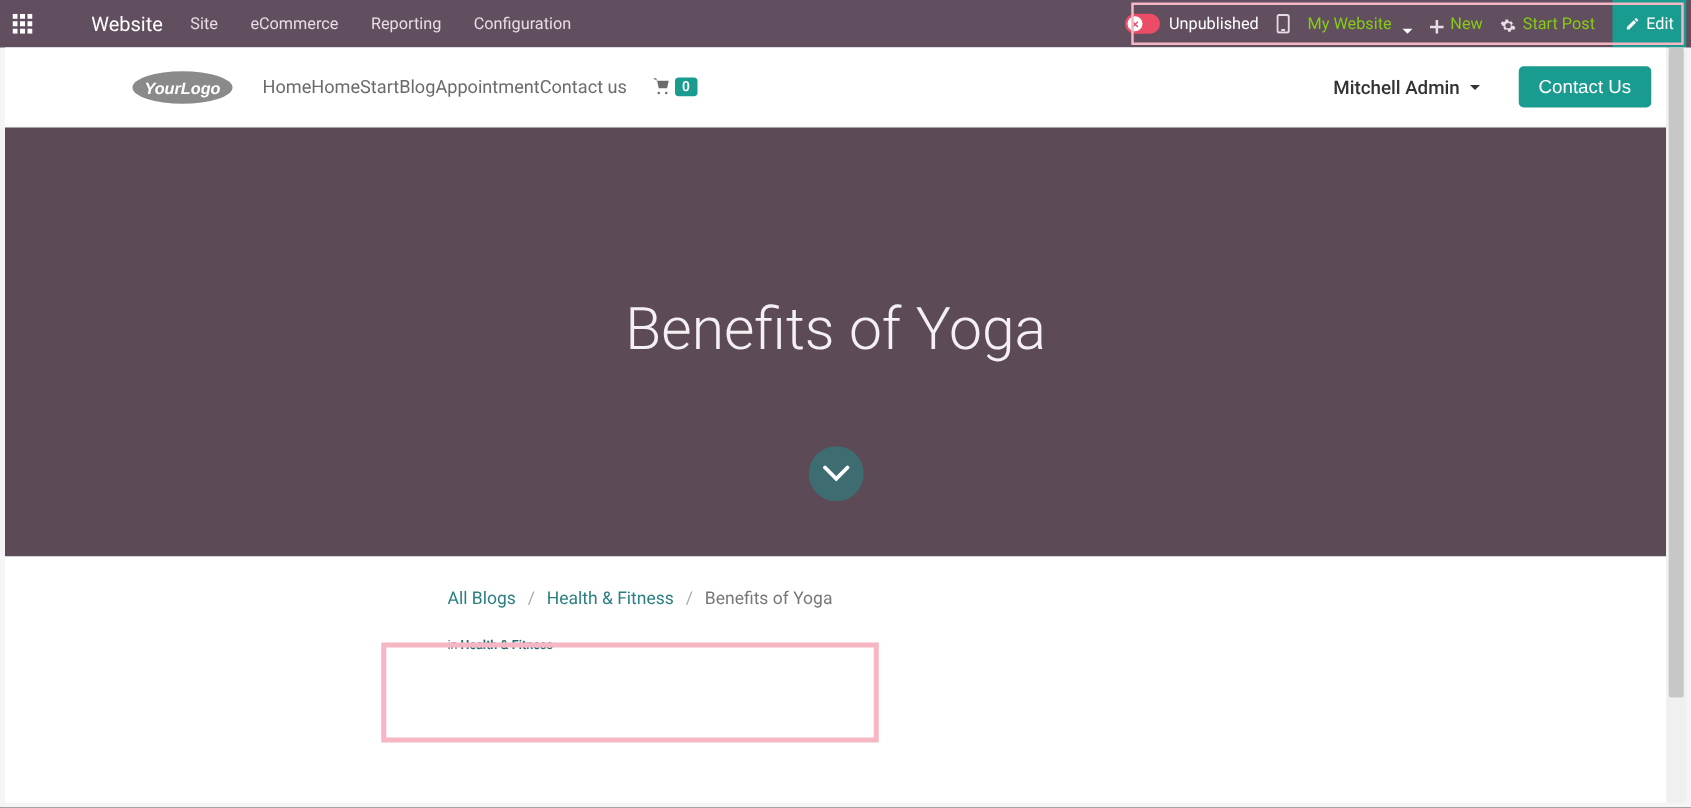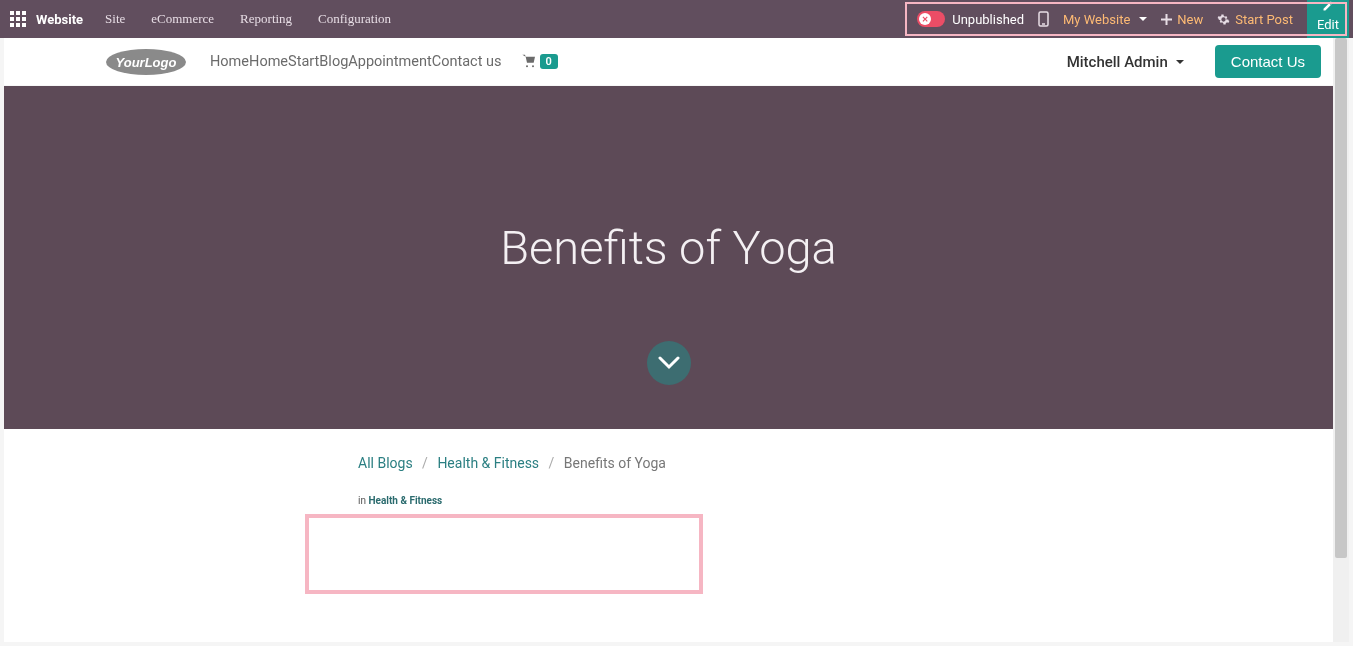--- a/index.html
+++ b/index.html
@@ -33,29 +33,29 @@
       display: inline-flex;
       margin-right: 10px;
     }
 
     .apps-icon svg {
       width: 16px;
       height: 16px;
     }
 
     .brand {
-      font-size: 13px;
-      font-weight: 700;
+      font-size: 16px;
+      font-weight: 400;
       margin-right: 22px;
+      margin-left: 37px;
     }
 
     .top-menu {
       display: flex;
       gap: 26px;
-      font-family: Liberation Serif, serif;
     }
 
     .top-menu-item {
       cursor: pointer;
       color: #e7dde5;
       font-size: 13px;
     }
 
     .top-right {
       margin-left: auto;
@@ -117,40 +117,39 @@
       height: 0;
       margin-left: 4px;
       vertical-align: middle;
       border-top: 4px solid #fff;
       border-right: 4px solid transparent;
       border-left: 4px solid transparent;
     }
 
     .top-right-item {
       display: flex;
-      align-items: center;
+      align-items: flex-end;
       gap: 5px;
       cursor: pointer;
-      color: #fdba74;
+      color: #84cc16;
       font-size: 13px;
     }
 
     .plus-icon, .gear-icon, .pencil-icon {
       display: inline-flex;
     }
 
     .edit-button {
       background: #1a9b8f;
       height: 38px;
       padding: 0 10px;
       display: flex;
       align-items: center;
       gap: 5px;
       color: #fff;
-      flex-direction: column;
     }
 
     
     .content-wrapper {
       position: absolute;
       top: 38px;
       left: 4px;
       right: 20px;
       bottom: 4px;
       background: #fff;
@@ -171,21 +170,21 @@
       left: 2px;
       right: 2px;
       top: 0;
       height: 520px;
       background: #c7c7c7;
       border-radius: 2px;
     }
 
     
     .site-navbar {
-      height: 48px;
+      height: 64px;
       background: #fff;
       display: flex;
       align-items: center;
       padding: 0 12px 0 100px;
       border-bottom: 1px solid rgba(0,0,0,0.03);
     }
 
     .logo {
       width: 84px;
       height: 30px;

